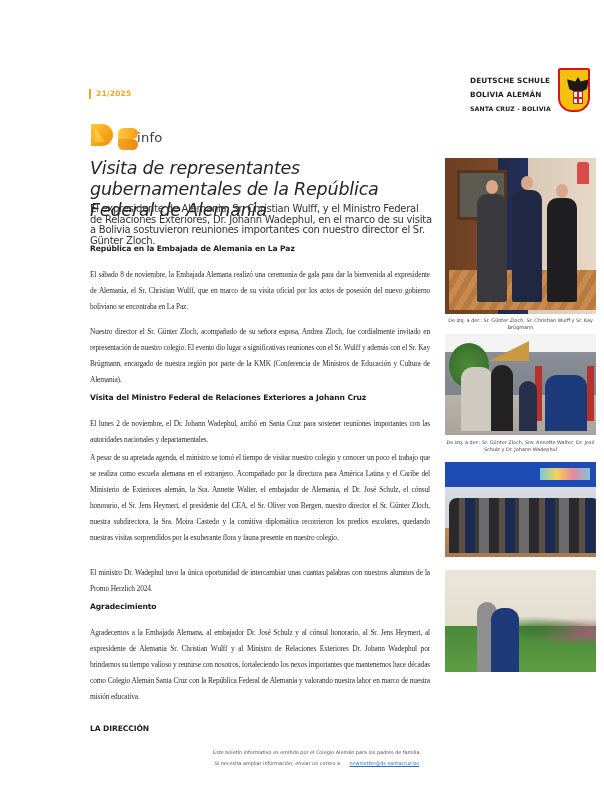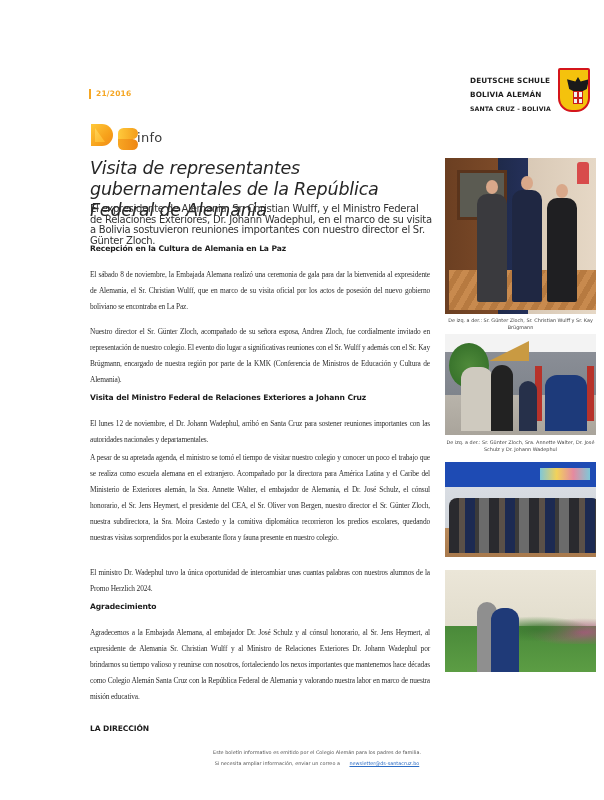--- a/index.html
+++ b/index.html
@@ -66,21 +66,21 @@
   .p4 .shrubs { position: absolute; left: 60px; top: 40px; width: 90px; height: 30px; background: radial-gradient(ellipse at 30% 50%, #3e7a32, transparent 60%), radial-gradient(ellipse at 80% 60%, #a35b7a, transparent 55%); }
   .p4 .man1 { position: absolute; left: 28px; top: 28px; width: 20px; height: 72px; background: #8f8f8f; border-radius: 10px 10px 0 0; }
   .p4 .man2 { position: absolute; left: 42px; top: 34px; width: 28px; height: 68px; background: #1f3a78; border-radius: 12px 12px 0 0; }
 
   .footer { position: absolute; left: 160px; top: 733px; width: 290px; text-align: center; font-size: 4.9px; line-height: 7.4px; color: #555; }
   .footer a { color: #2b6cc4; text-decoration: underline; }
 </style>
 </head>
 <body>
 
-<div class="issue">21/2016</div>
+<div class="issue">21/2025</div>
 
 <div class="logo">
   <div class="d"></div>
   <div class="s">
       <span class="t"></span>
       <span class="b"></span>
     </div>
   <div class="info">info</div>
 </div>
 
@@ -90,26 +90,26 @@
   <div class="l3">SANTA CRUZ - BOLIVIA</div>
 </div>
 <div class="crest">
   <div class="eagle"></div>
   <div class="shield"></div>
 </div>
 
 <h1 class="title">Visita de representantes gubernamentales de la República Federal de Alemania</h1>
 <p class="lead">El expresidente de Alemania,  Sr. Christian Wulff, y el Ministro Federal de Relaciones Exteriores, Dr. Johann Wadephul, en el marco de su visita a Bolivia sostuvieron reuniones importantes con nuestro director el Sr. Günter Zloch.</p>
 
-<h2 class="h" style="top:232px">Recepción en la Cultura de Alemania en La Paz</h2>
+<h2 class="h" style="top:232px">República en la Embajada de Alemania en La Paz</h2>
 <p class="p" style="top:255px">El sábado 8 de noviembre, la Embajada Alemana realizó una ceremonia de gala para dar la bienvenida al expresidente de Alemania, el Sr. Christian Wulff, que en marco de su visita oficial por los actos de posesión del nuevo gobierno boliviano se encontraba en La Paz.</p>
 <p class="p" style="top:312px">Nuestro director el Sr. Günter Zloch, acompañado de su señora esposa, Andrea Zloch, fue cordialmente invitado en representación de nuestro colegio. El evento dio lugar a significativas reuniones con el Sr. Wulff y además con el Sr. Kay Brügmann, encargado de nuestra región por parte de la KMK (Conferencia de Ministros de Educación y Cultura de Alemania).</p>
 
 <h2 class="h" style="top:381px">Visita del Ministro Federal de Relaciones Exteriores a Johann Cruz</h2>
-<p class="p" style="top:404px">El lunes 12 de noviembre, el Dr. Johann Wadephul, arribó en Santa Cruz para sostener reuniones importantes con las autoridades nacionales y departamentales.</p>
+<p class="p" style="top:404px">El lunes 2 de noviembre, el Dr. Johann Wadephul, arribó en Santa Cruz para sostener reuniones importantes con las autoridades nacionales y departamentales.</p>
 <p class="p" style="top:438px">A pesar de su apretada agenda, el ministro se tomó el tiempo de visitar nuestro colegio y conocer un poco el trabajo que se realiza como escuela alemana en el extranjero. Acompañado por la directora para América Latina y el Caribe del Ministerio de Exteriores alemán, la Sra. Annette Walter, el embajador de Alemania, el Dr. José Schulz, el cónsul honorario, el Sr. Jens Heymert, el presidente del CEA, el Sr. Oliver von Bergen, nuestro director el Sr. Günter Zloch, nuestra subdirectora, la Sra. Moira Castedo y la comitiva diplomática recorrieron los predios escolares, quedando nuestras visitas sorprendidos por la exuberante flora y fauna presente en nuestro colegio.</p>
 <p class="p" style="top:553px">El ministro Dr. Wadephul tuvo la única oportunidad de intercambiar unas cuantas palabras con nuestros alumnos de la Promo Herzlich 2024.</p>
 
 <h2 class="h" style="top:590px">Agradecimiento</h2>
 <p class="p" style="top:613px">Agradecemos a la Embajada Alemana, al embajador Dr. José Schulz y al cónsul honorario, al Sr. Jens Heymert, al expresidente de Alemania Sr. Christian Wulff y al Ministro de Relaciones Exteriores Dr. Johann Wadephul por brindarnos su tiempo valioso y reunirse con nosotros, fortaleciendo los nexos importantes que mantenemos hace décadas como Colegio Alemán Santa Cruz con la República Federal de Alemania y valorando nuestra labor en marco de nuestra misión educativa.</p>
 
 <div class="h" style="top:712px">LA DIRECCIÓN</div>
 
 <div class="photo p1">
   <div class="win"></div>

